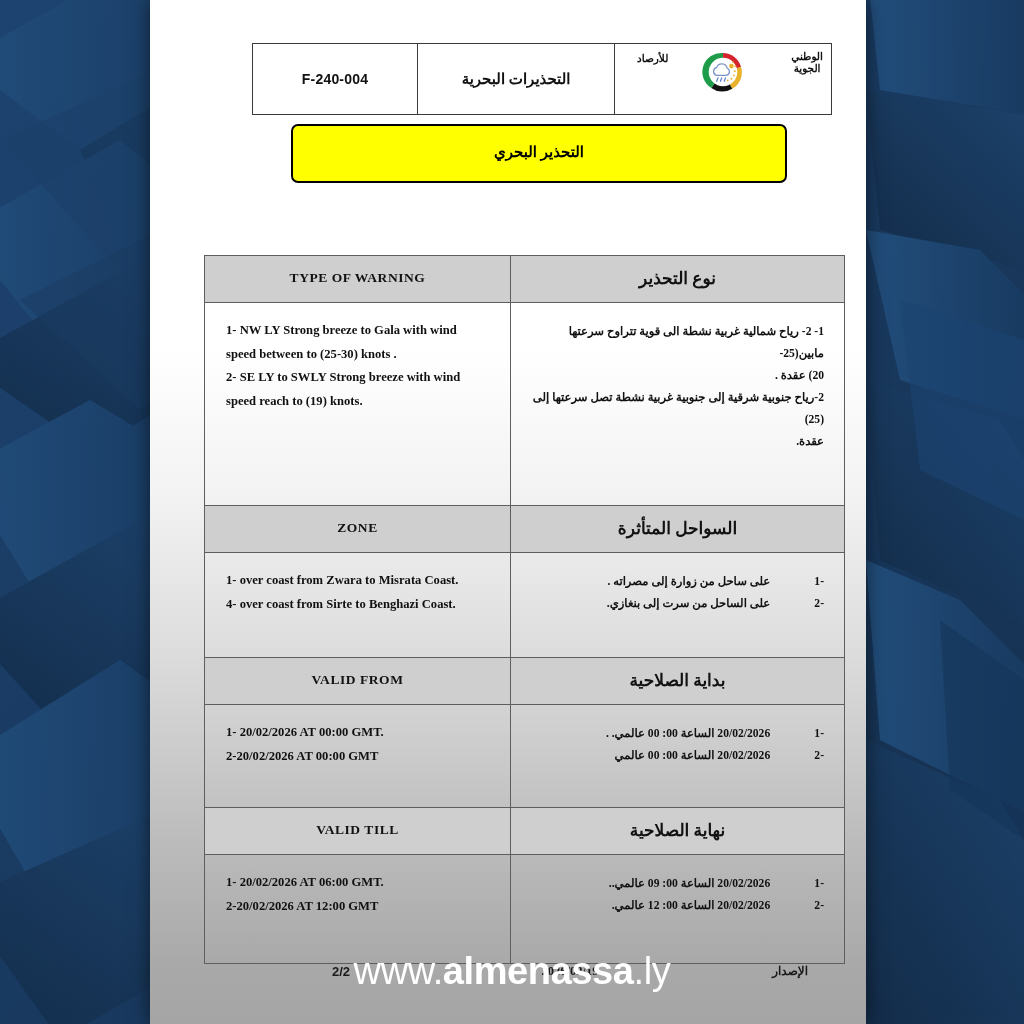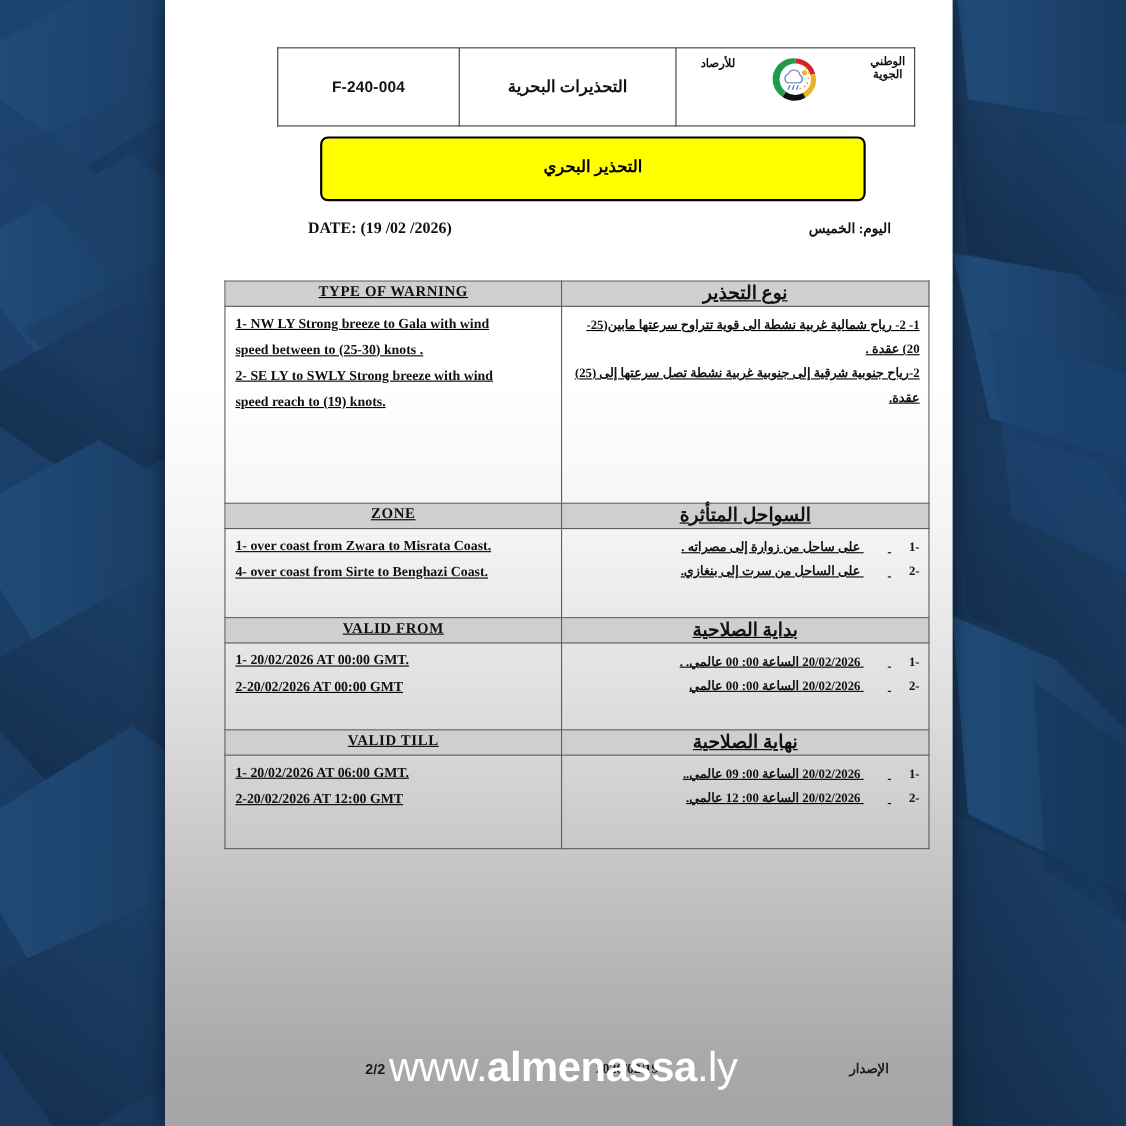--- a/index.html
+++ b/index.html
@@ -128,23 +128,22 @@
   #main-table {
     position: absolute;
     left: 54px;
     top: 255px;
     width: 640px;
     border-collapse: collapse;
     table-layout: fixed;
   }
   #main-table td {
     border: 1.15px solid #5e5e5e;
-    padding: 0;
+    padding: 12px;
     vertical-align: top;
-    text-decoration: underline;
   }
   .col-en { width: 306px; }
   .col-ar { width: 334px; }
 
   tr.hdr td {
     background: #cfcfcf;
     text-align: center;
     height: 22px;
     vertical-align: middle;
   }
@@ -339,24 +338,20 @@
           </div>
         </td>
       </tr>
     </tbody>
   </table>
 
   <div id="banner">
     <span id="banner-text">التحذير البحري</span>
   </div>
 
-  <div id="date-row">
-    <span id="date-en">DATE: (19 /02 /2026)</span>
-    <span id="date-ar">اليوم: الخميس</span>
-  </div>
 
   <table id="main-table">
     <colgroup>
         <col class="col-en">
         <col class="col-ar">
       </colgroup>
     <tbody>
 
       <tr class="hdr">
         <td>

